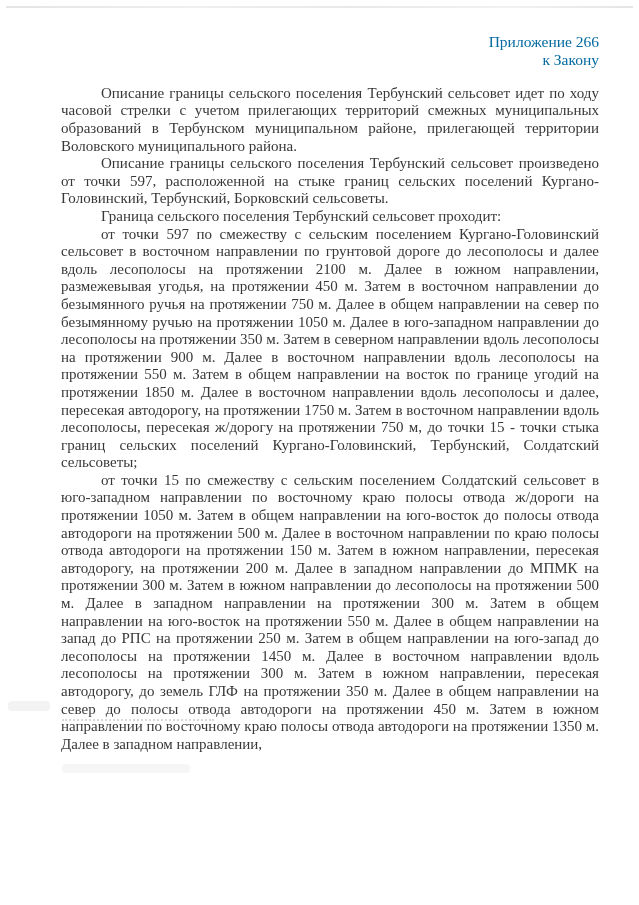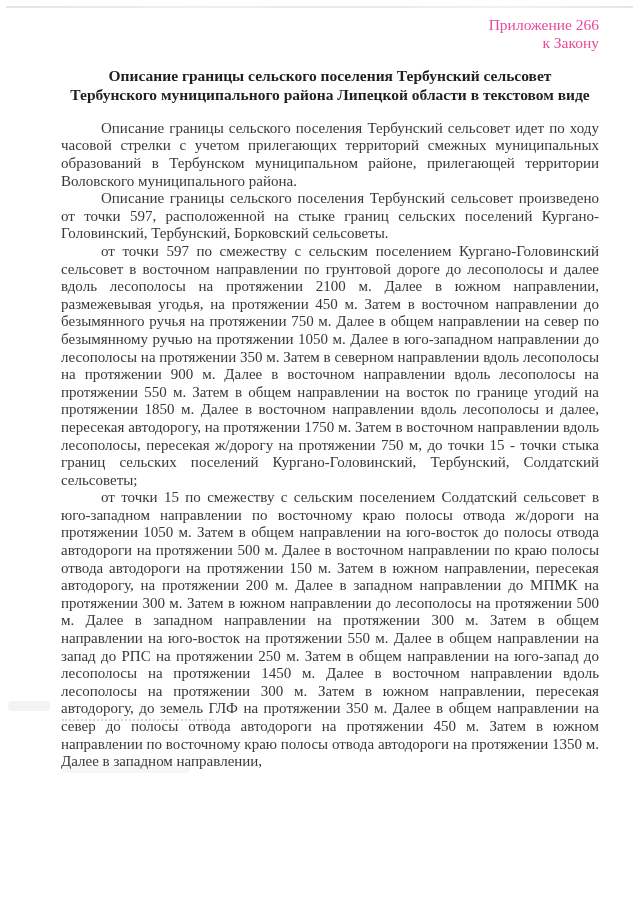--- a/index.html
+++ b/index.html
@@ -54,25 +54,25 @@
     opacity: 0.10;
     border-radius: 4px;
   }
   .content {
     position: absolute;
     left: 61px;
     top: 0;
     width: 538px;
   }
   .header-block {
-    margin-top: 16px;
+    margin-top: 33px;
     text-align: right;
     font-size: 15.5px;
     line-height: 18.4px;
-    color: #ec4899;
+    color: #0369a1;
   }
   .doc-title {
     margin: 13px 0 0 0;
     text-align: center;
     font-weight: bold;
     font-size: 15.5px;
     line-height: 19.5px;
     color: #1f1f1f;
   }
   .doc-title .t-line { display: block; }
@@ -99,26 +99,23 @@
   <div class="smudge-b"></div>
   <div class="smudge-c"></div>
 
   <div class="content">
 
     <div class="header-block">
       <div>Приложение 266</div>
       <div>к Закону</div>
     </div>
 
-    <h1 class="doc-title">
-      <span class="t-line">Описание границы сельского поселения Тербунский сельсовет</span>
-      <span class="t-line">Тербунского муниципального района Липецкой области в текстовом виде</span>
-    </h1>
 
     <div class="body-text">
       <p class="para">Описание границы сельского поселения Тербунский сельсовет идет по ходу часовой стрелки с учетом прилегающих территорий смежных муниципальных образований в Тербунском муниципальном районе, прилегающей территории Воловского муниципального района.</p>
       <p class="para">Описание границы сельского поселения Тербунский сельсовет произведено от точки 597, расположенной на стыке границ сельских поселений Кургано-Головинский, Тербунский, Борковский сельсоветы.</p>
+      <p class="para">Граница сельского поселения Тербунский сельсовет проходит:</p>
       <p class="para">от точки 597 по смежеству с сельским поселением Кургано-Головинский сельсовет в восточном направлении по грунтовой дороге до лесополосы и далее вдоль лесополосы на протяжении 2100 м. Далее в южном направлении, размежевывая угодья, на протяжении 450 м. Затем в восточном направлении до безымянного ручья на протяжении 750 м. Далее в общем направлении на север по безымянному ручью на протяжении 1050 м. Далее в юго-западном направлении до лесополосы на протяжении 350 м. Затем в северном направлении вдоль лесополосы на протяжении 900 м. Далее в восточном направлении вдоль лесополосы на протяжении 550 м. Затем в общем направлении на восток по границе угодий на протяжении 1850 м. Далее в восточном направлении вдоль лесополосы и далее, пересекая автодорогу, на протяжении 1750 м. Затем в восточном направлении вдоль лесополосы, пересекая ж/дорогу на протяжении 750 м, до точки 15 - точки стыка границ сельских поселений Кургано-Головинский, Тербунский, Солдатский сельсоветы;</p>
       <p class="para">от точки 15 по смежеству с сельским поселением Солдатский сельсовет в юго-западном направлении по восточному краю полосы отвода ж/дороги на протяжении 1050 м. Затем в общем направлении на юго-восток до полосы отвода автодороги на протяжении 500 м. Далее в восточном направлении по краю полосы отвода автодороги на протяжении 150 м. Затем в южном направлении, пересекая автодорогу, на протяжении 200 м. Далее в западном направлении до МПМК на протяжении 300 м. Затем в южном направлении до лесополосы на протяжении 500 м. Далее в западном направлении на протяжении 300 м. Затем в общем направлении на юго-восток на протяжении 550 м. Далее в общем направлении на запад до РПС на протяжении 250 м. Затем в общем направлении на юго-запад до лесополосы на протяжении 1450 м. Далее в восточном направлении вдоль лесополосы на протяжении 300 м. Затем в южном направлении, пересекая автодорогу, до земель ГЛФ на протяжении 350 м. Далее в общем направлении на север до полосы отвода автодороги на протяжении 450 м. Затем в южном направлении по восточному краю полосы отвода автодороги на протяжении 1350 м. Далее в западном направлении,</p>
     </div>
 
   </div>
 </div>
 
 </body></html>

